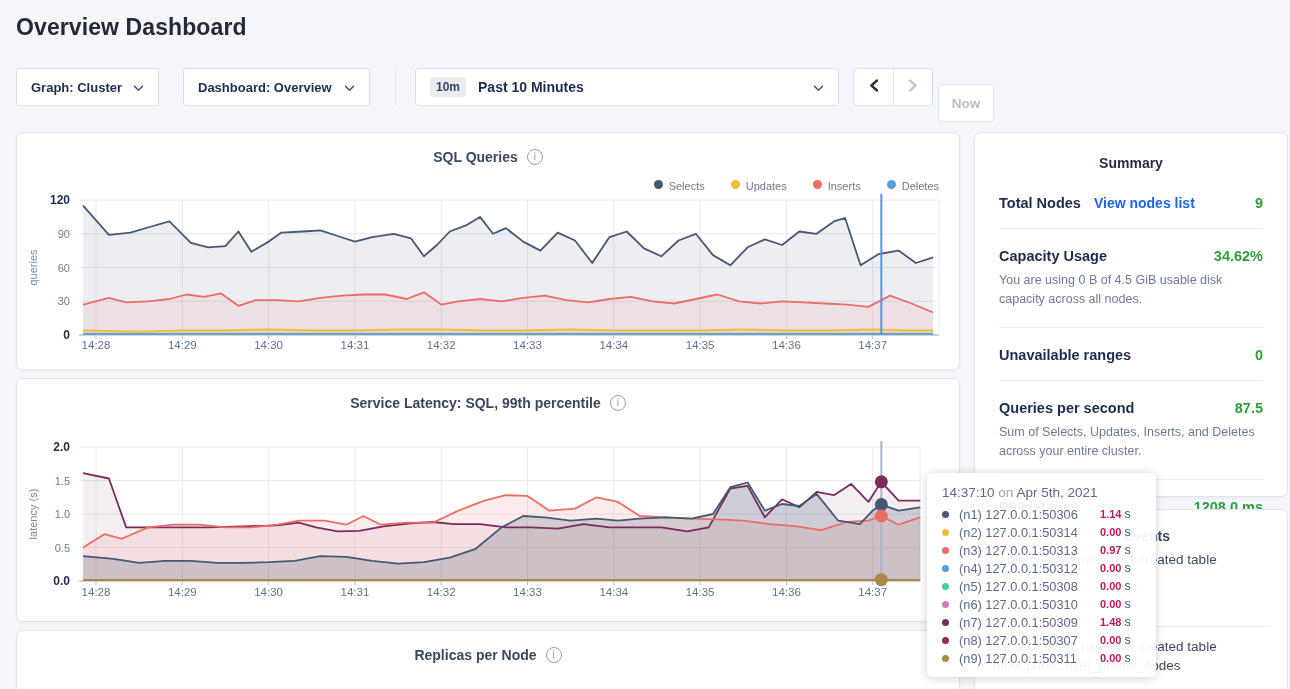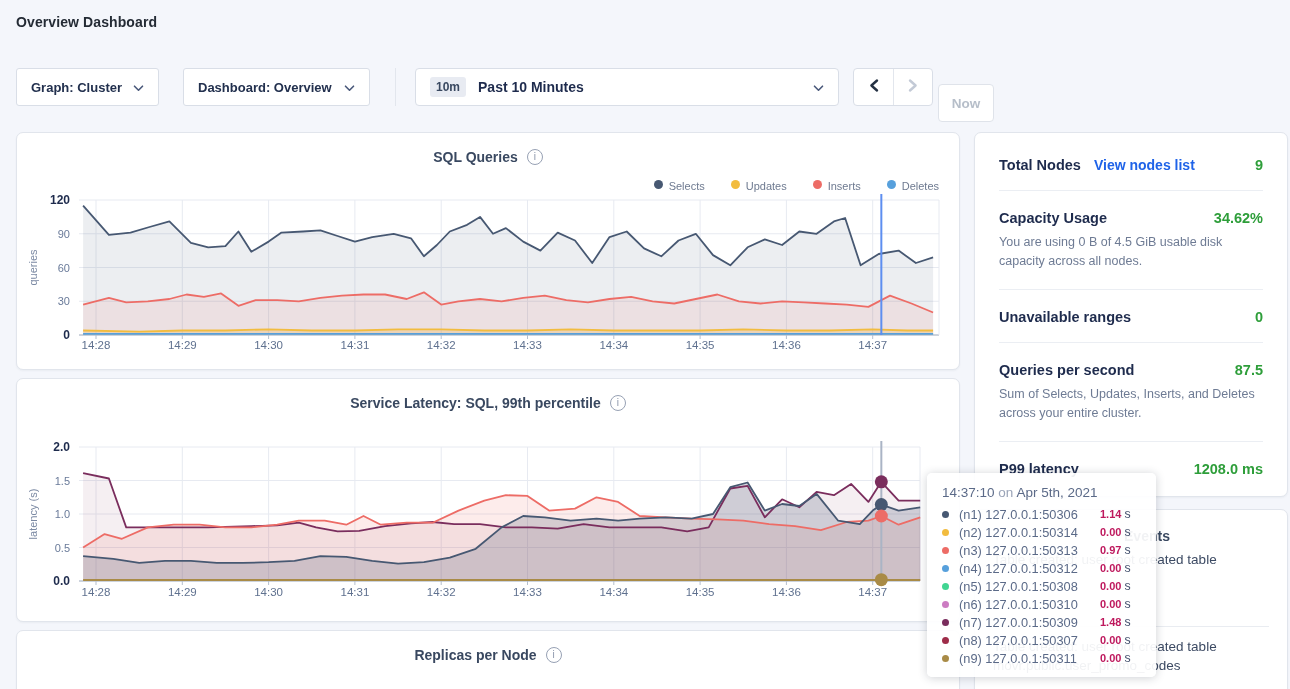--- a/index.html
+++ b/index.html
@@ -7,21 +7,21 @@
   body {
     font-family: "Liberation Sans", sans-serif;
     background:#F4F6FB;
     color:#1E2B4D;
     overflow:hidden;
     position:relative;
   }
   .page { position:absolute; inset:0; }
   h1.page-title {
     position:absolute; left:16px; top:14px;
-    font-size:14px; font-weight:600; color:#242B35; letter-spacing:.1px;
+    font-size:23px; font-weight:600; color:#242B35; letter-spacing:.1px;
   }
   
   .toolbar { position:absolute; left:0; top:68px; width:100%; height:38px; }
   .dd {
     position:absolute; height:38px; background:#fff; border:1px solid #D9DEE7;
     border-radius:3px; display:flex; align-items:center; justify-content:space-between;
     padding:0 14px; cursor:pointer; font-family:inherit;
   }
   .dd span.dd-label { font-size:13px; font-weight:700; color:#22304E; }
   #graph-dd { left:16px; width:143px; }
@@ -288,20 +288,21 @@
   </section>
 
   <section class="card" id="card-replicas">
     <div class="chart-head">
       <span class="chart-title">Replicas per Node</span>
       <span class="info-icon">i</span>
     </div>
   </section>
 
   <aside class="card" id="summary-card">
+    <h2>Summary</h2>
     <div id="summary-rows">
         <div class="srow">
           <div class="srow-head">
             <div class="srow-left">
               <span class="slabel">Total Nodes</span>
               <a class="slink">View nodes list</a>
             </div>
             <span class="svalue">9</span>
           </div>
         </div>

